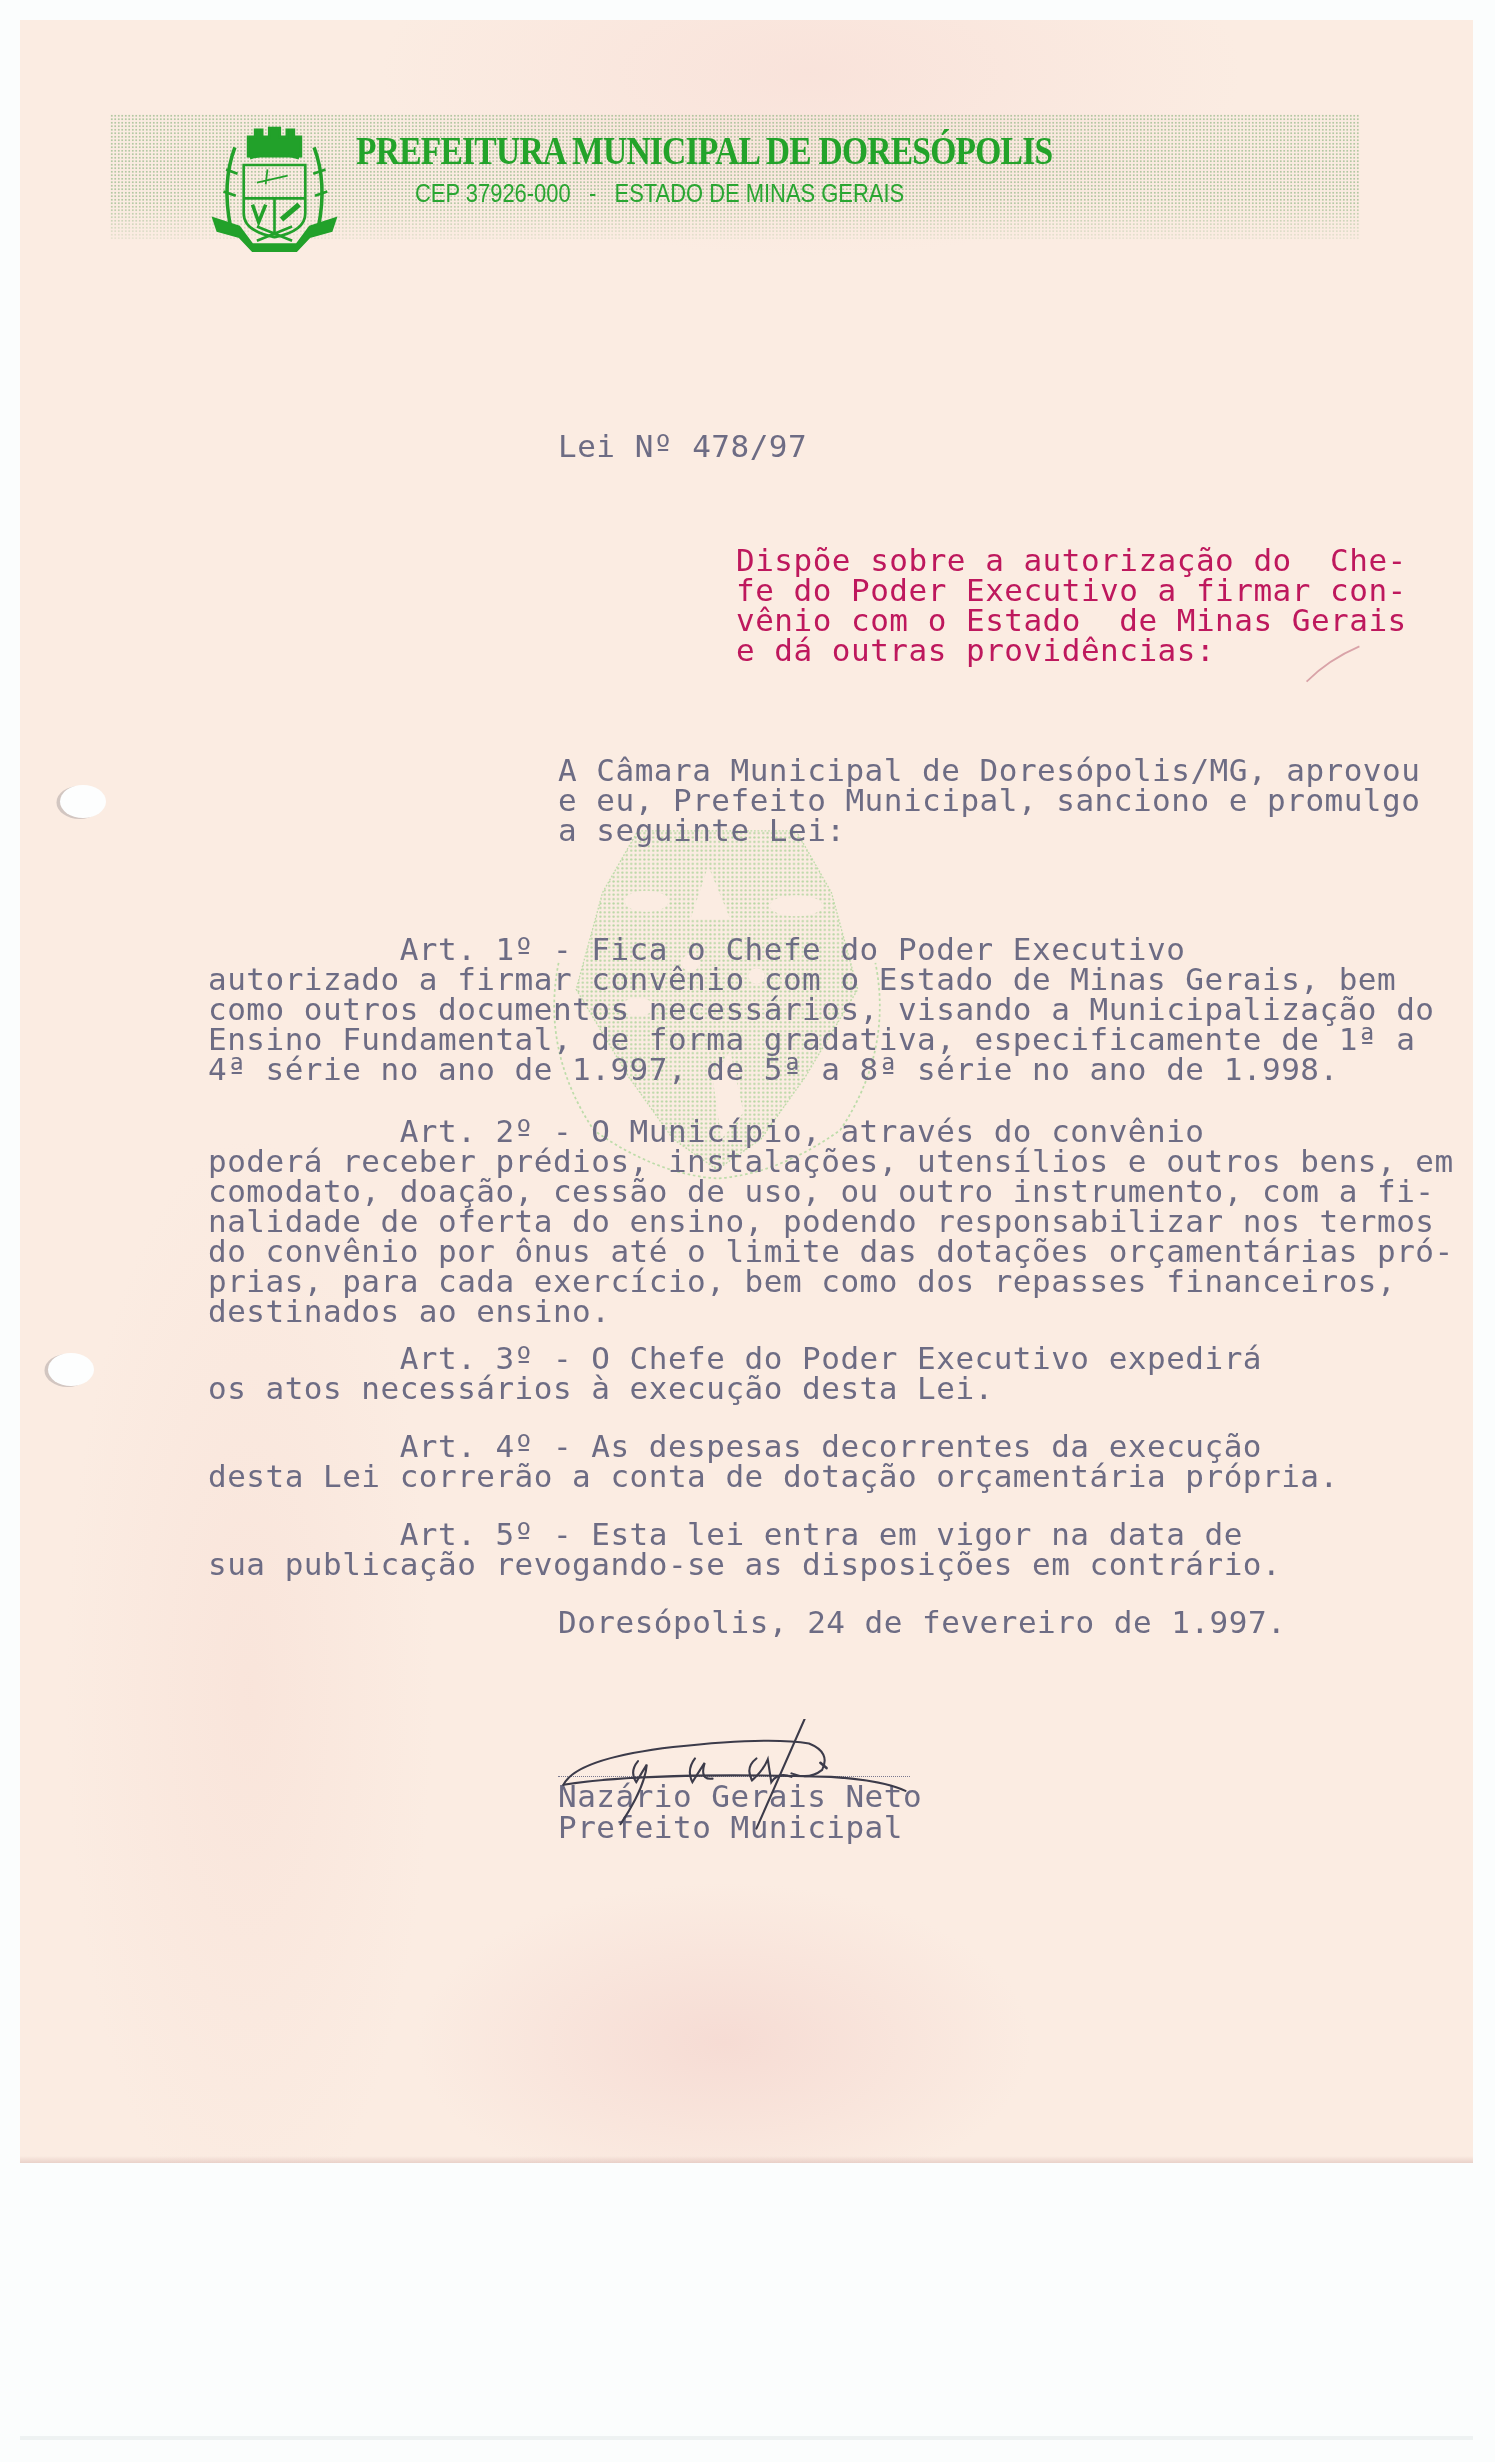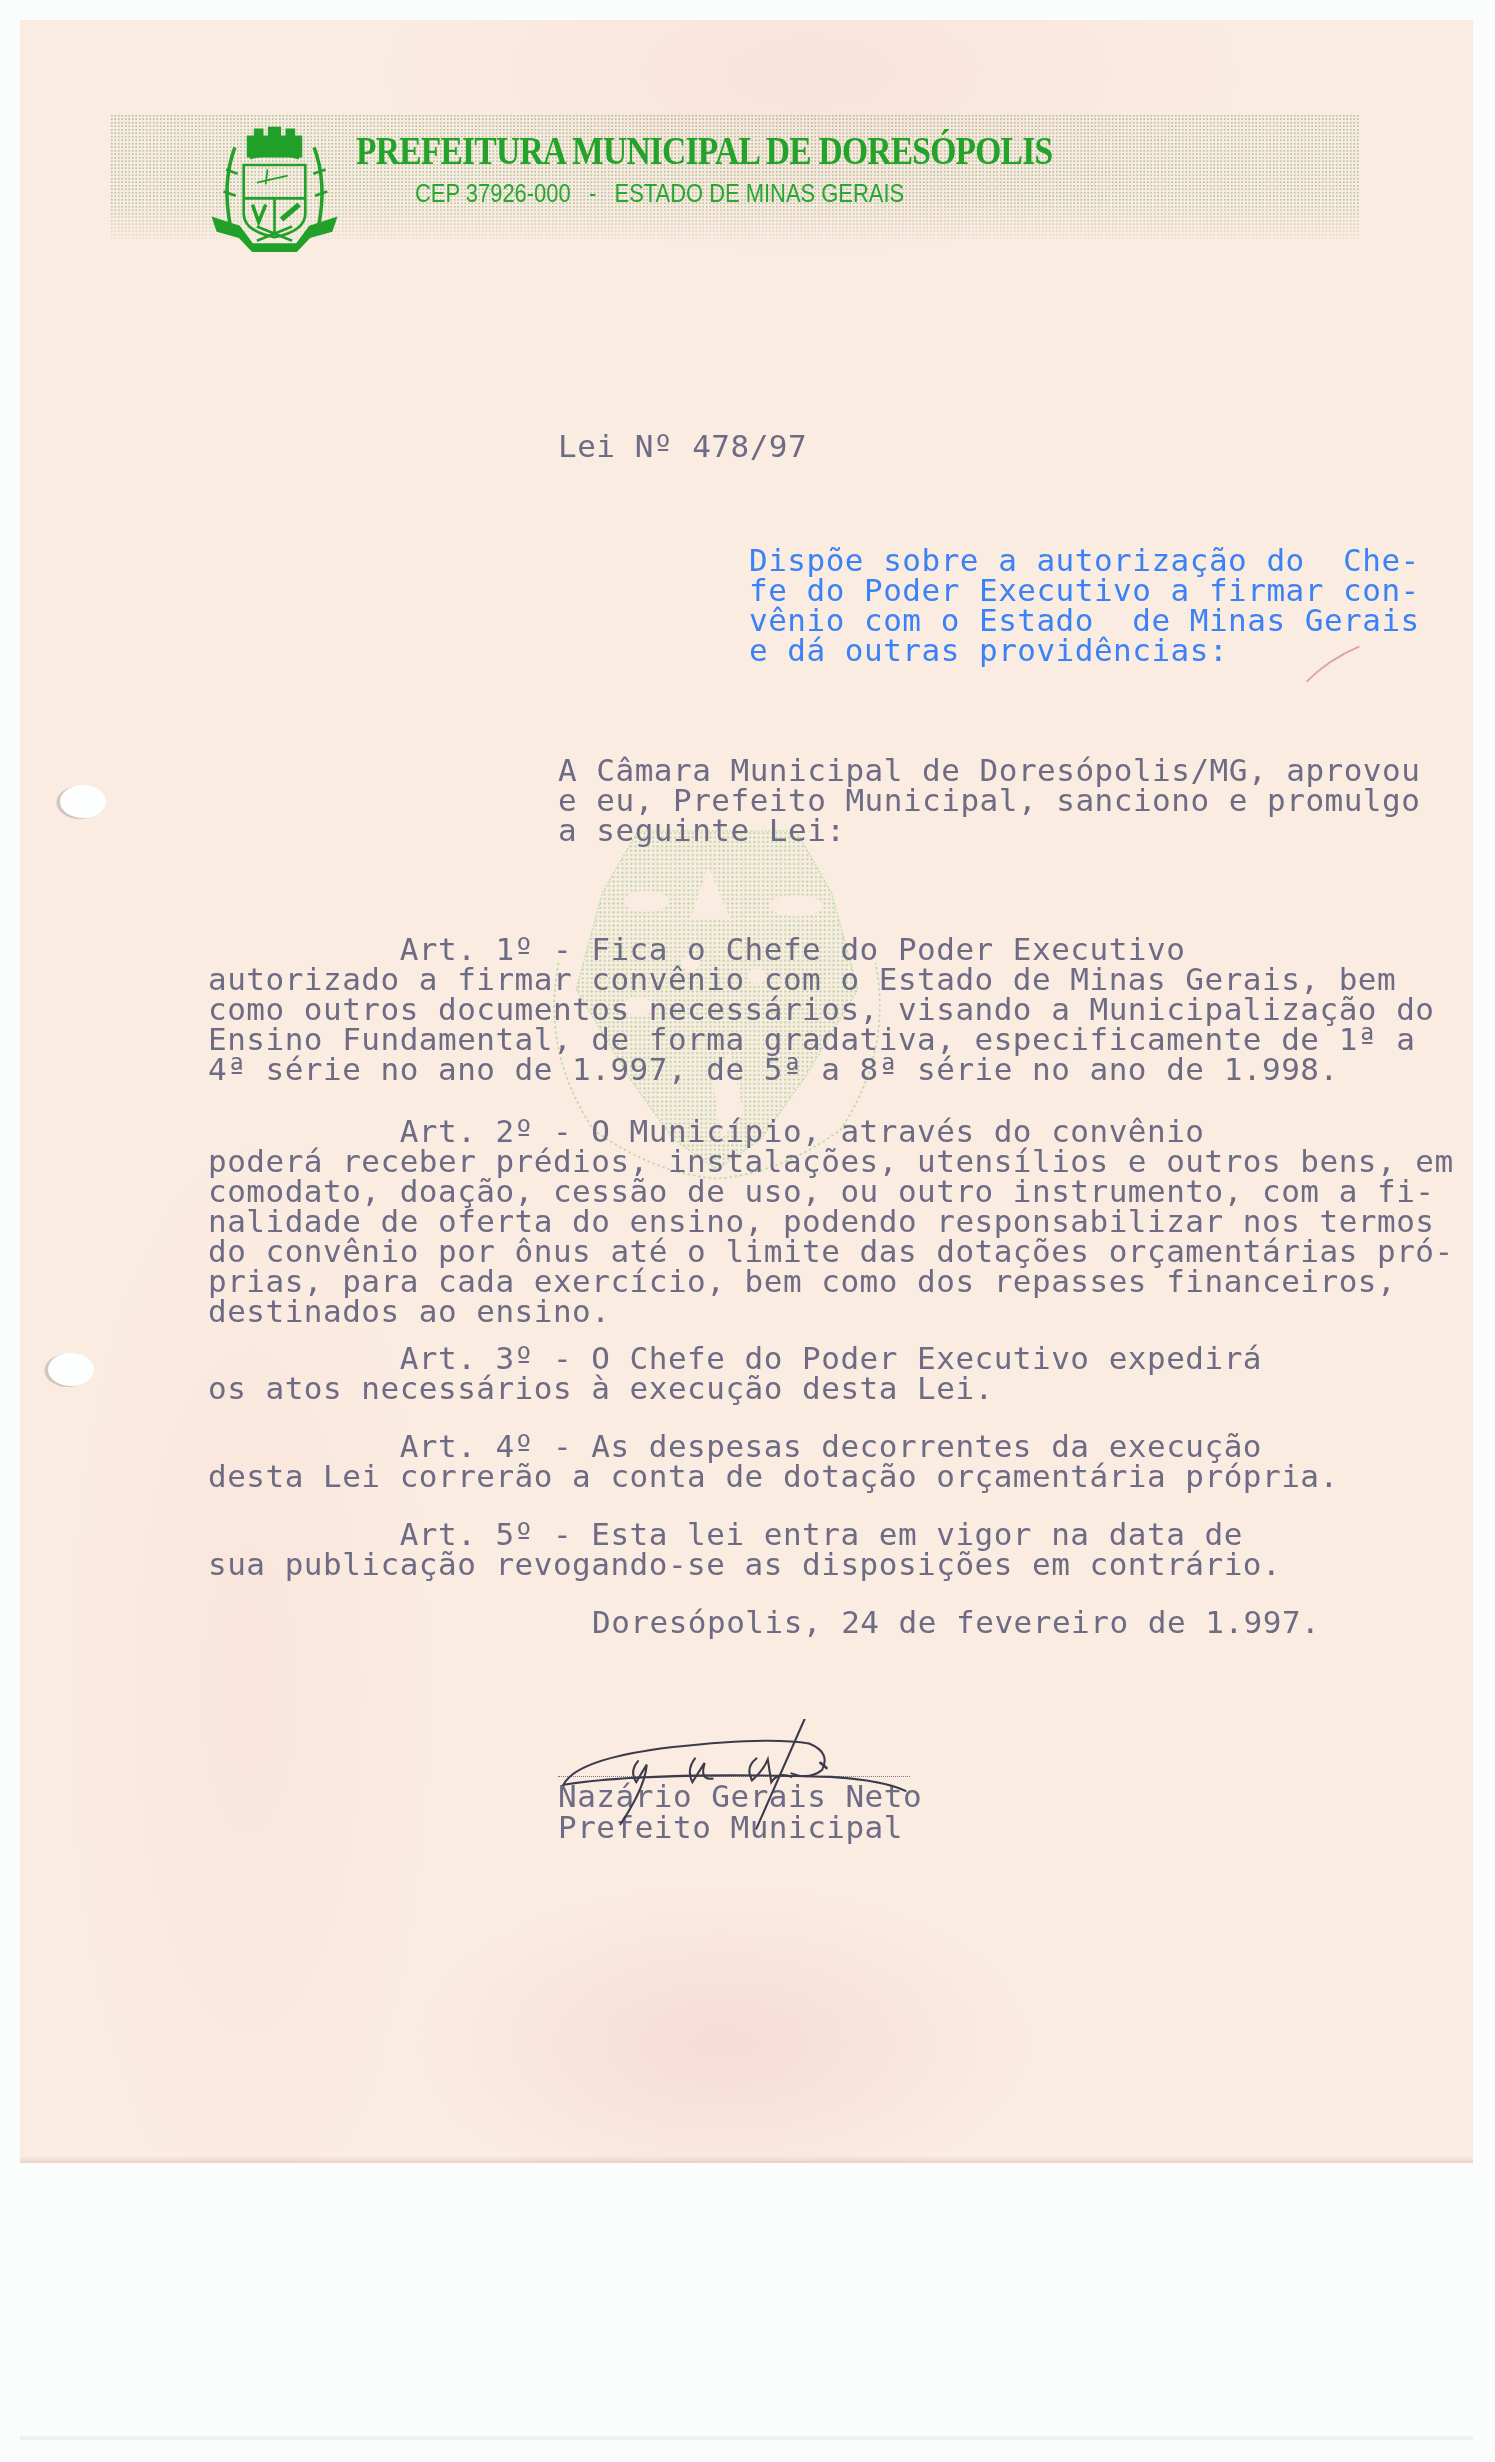--- a/index.html
+++ b/index.html
@@ -75,30 +75,30 @@
   
   .typed {
     position: absolute;
     font-family: "DejaVu Sans Mono", monospace;
     font-size: 31px;
     line-height: 30px;
     color: #6d6c84;
     white-space: pre;
     letter-spacing: 0.5px;
   }
-  .typed.dark { color: #3b82f6; margin-left: 13px; }
+  .typed.dark { color: #be185d; }
   .law-number { left: 558px; top: 431px; }
   .summary   { left: 736px; top: 545px; }
   .preamble  { left: 558px; top: 755px; }
   .art1      { left: 208px; top: 934px; }
   .art2      { left: 208px; top: 1110px; margin-top: 6px; }
   .art3      { left: 208px; top: 1343px; }
   .art4      { left: 208px; top: 1431px; }
   .art5      { left: 208px; top: 1519px; }
-  .dateline  { left: 558px; top: 1607px; margin-left: 34px; }
+  .dateline  { left: 558px; top: 1607px; }
   .signer-name  { left: 558px; top: 1781px; }
   .signer-title { left: 558px; top: 1812px; }
   .sig-line {
     position: absolute; left: 558px; top: 1776px; width: 352px; height: 0;
     border-top: 1.8px dotted #7a7990;
   }
   .signature {
     position: absolute; left: 541px; top: 1719px; width: 422px; height: 114px;
   }
   .pen-mark {

